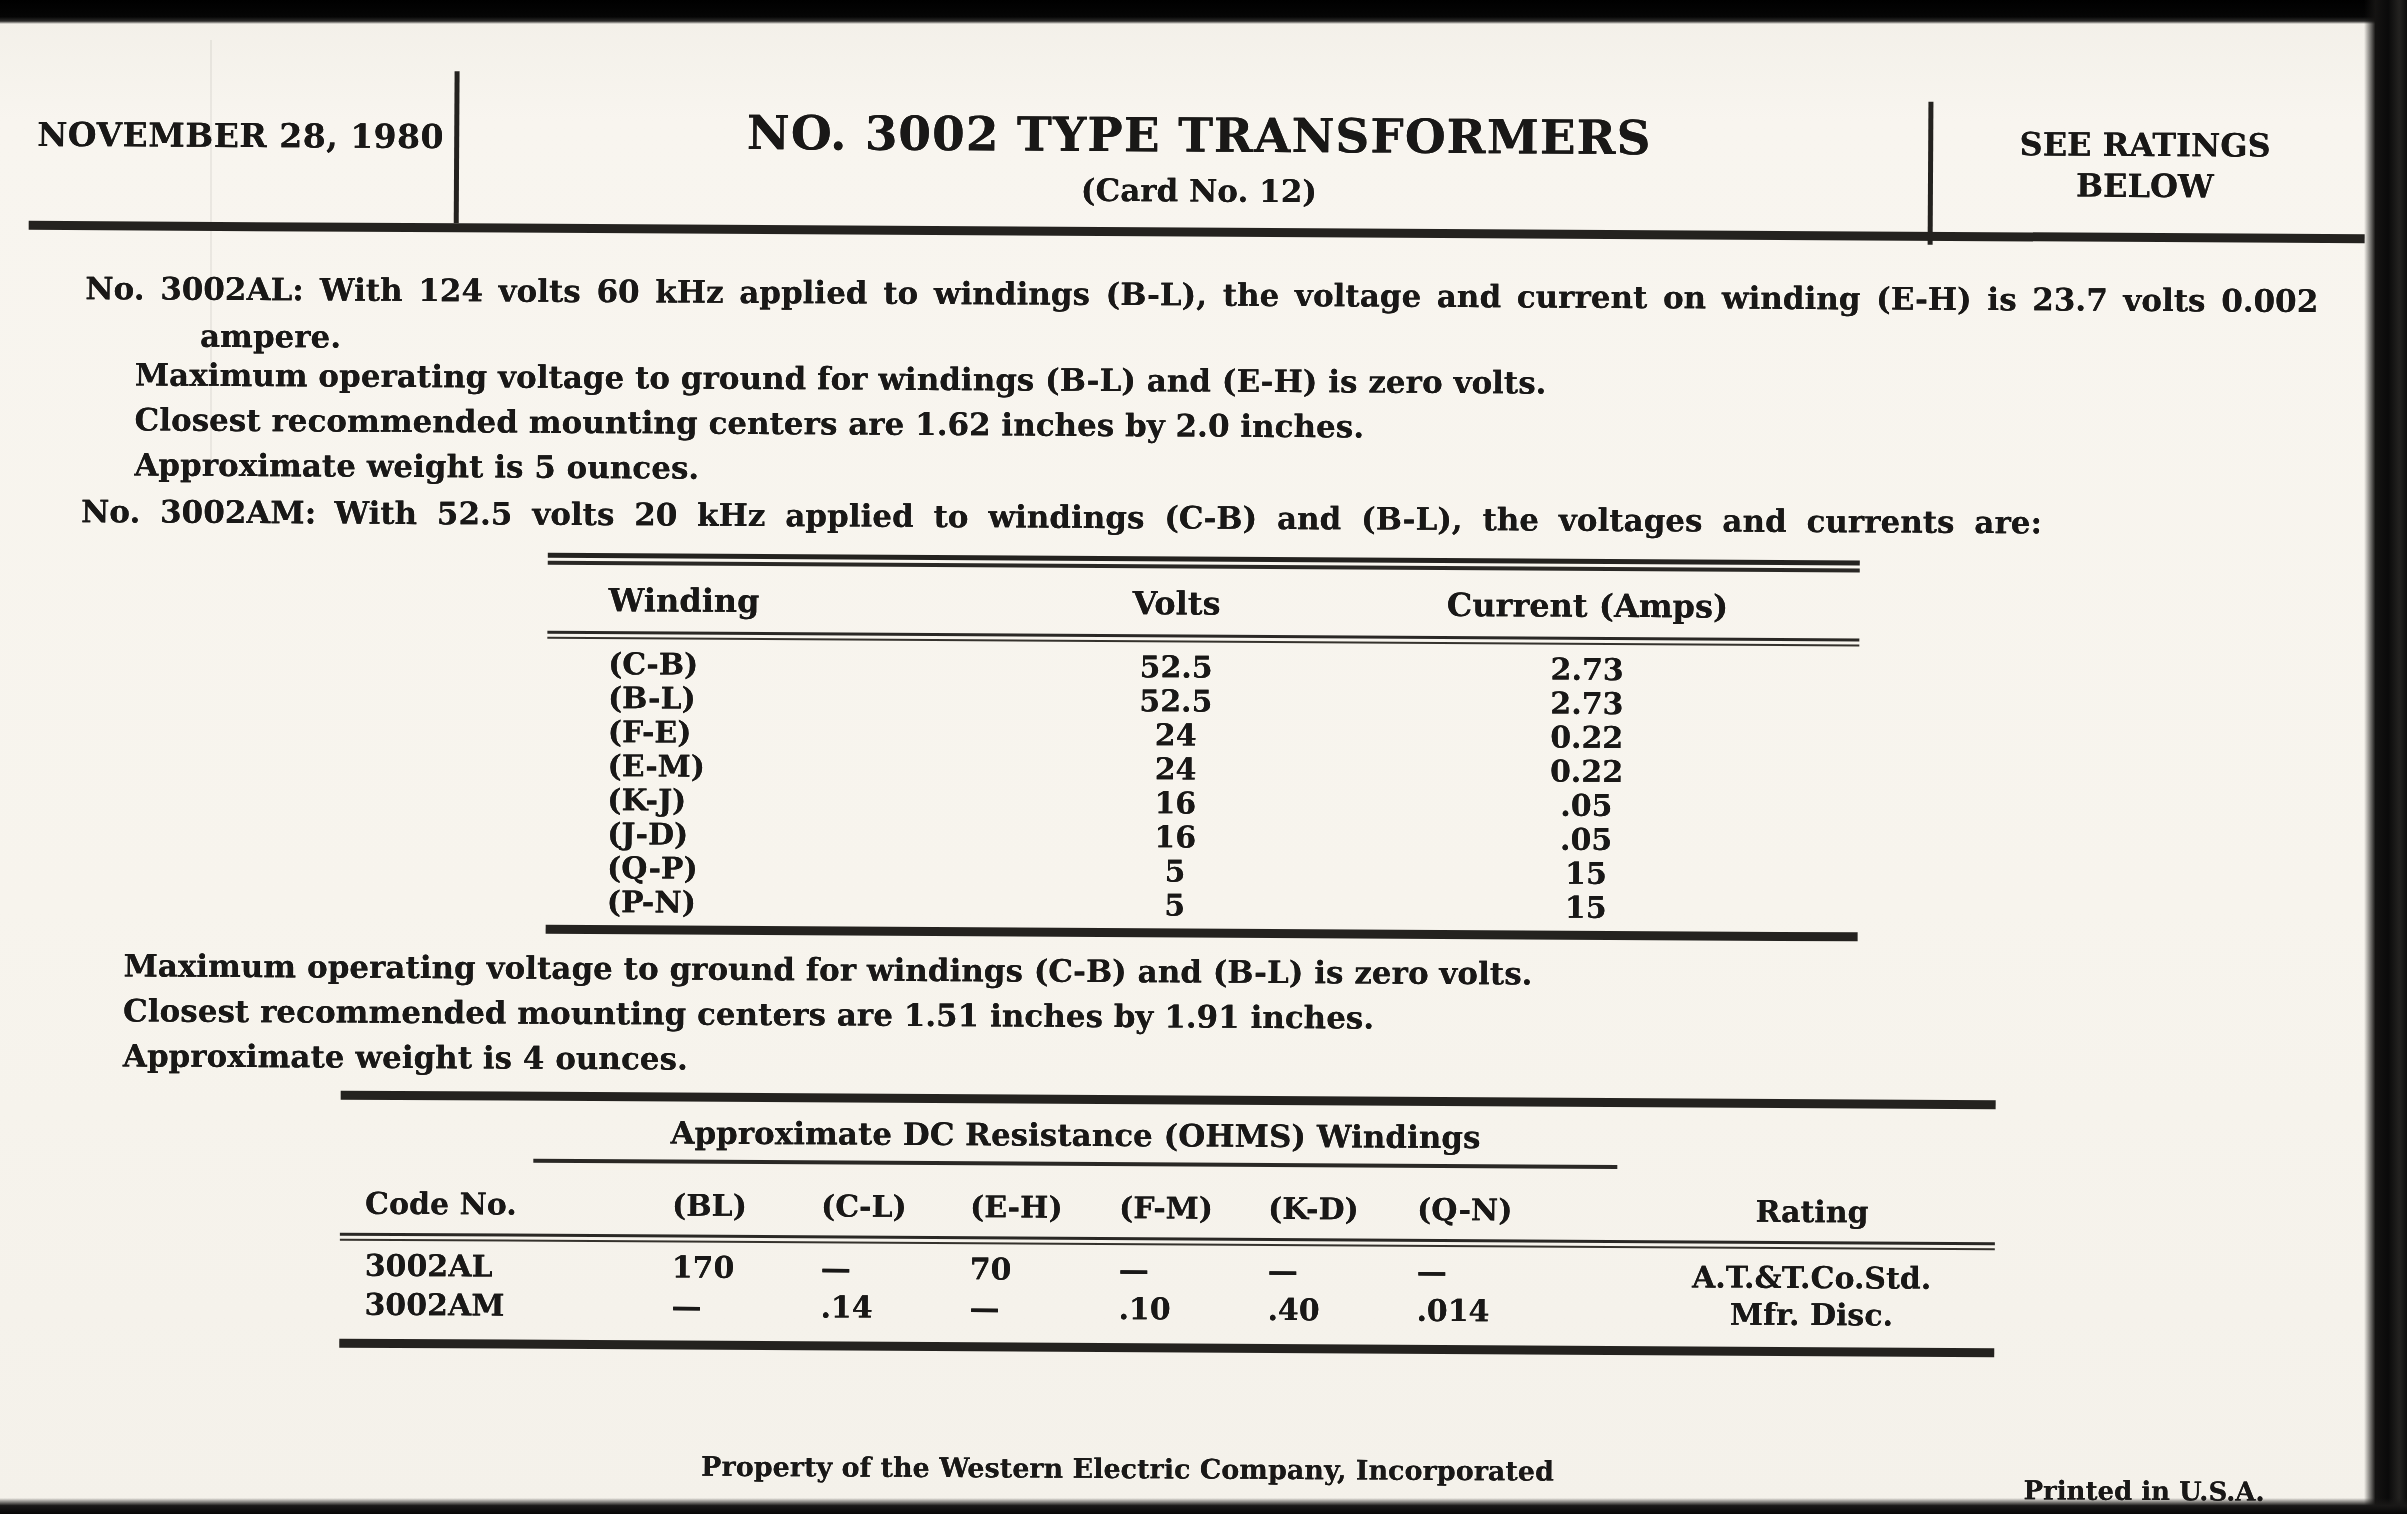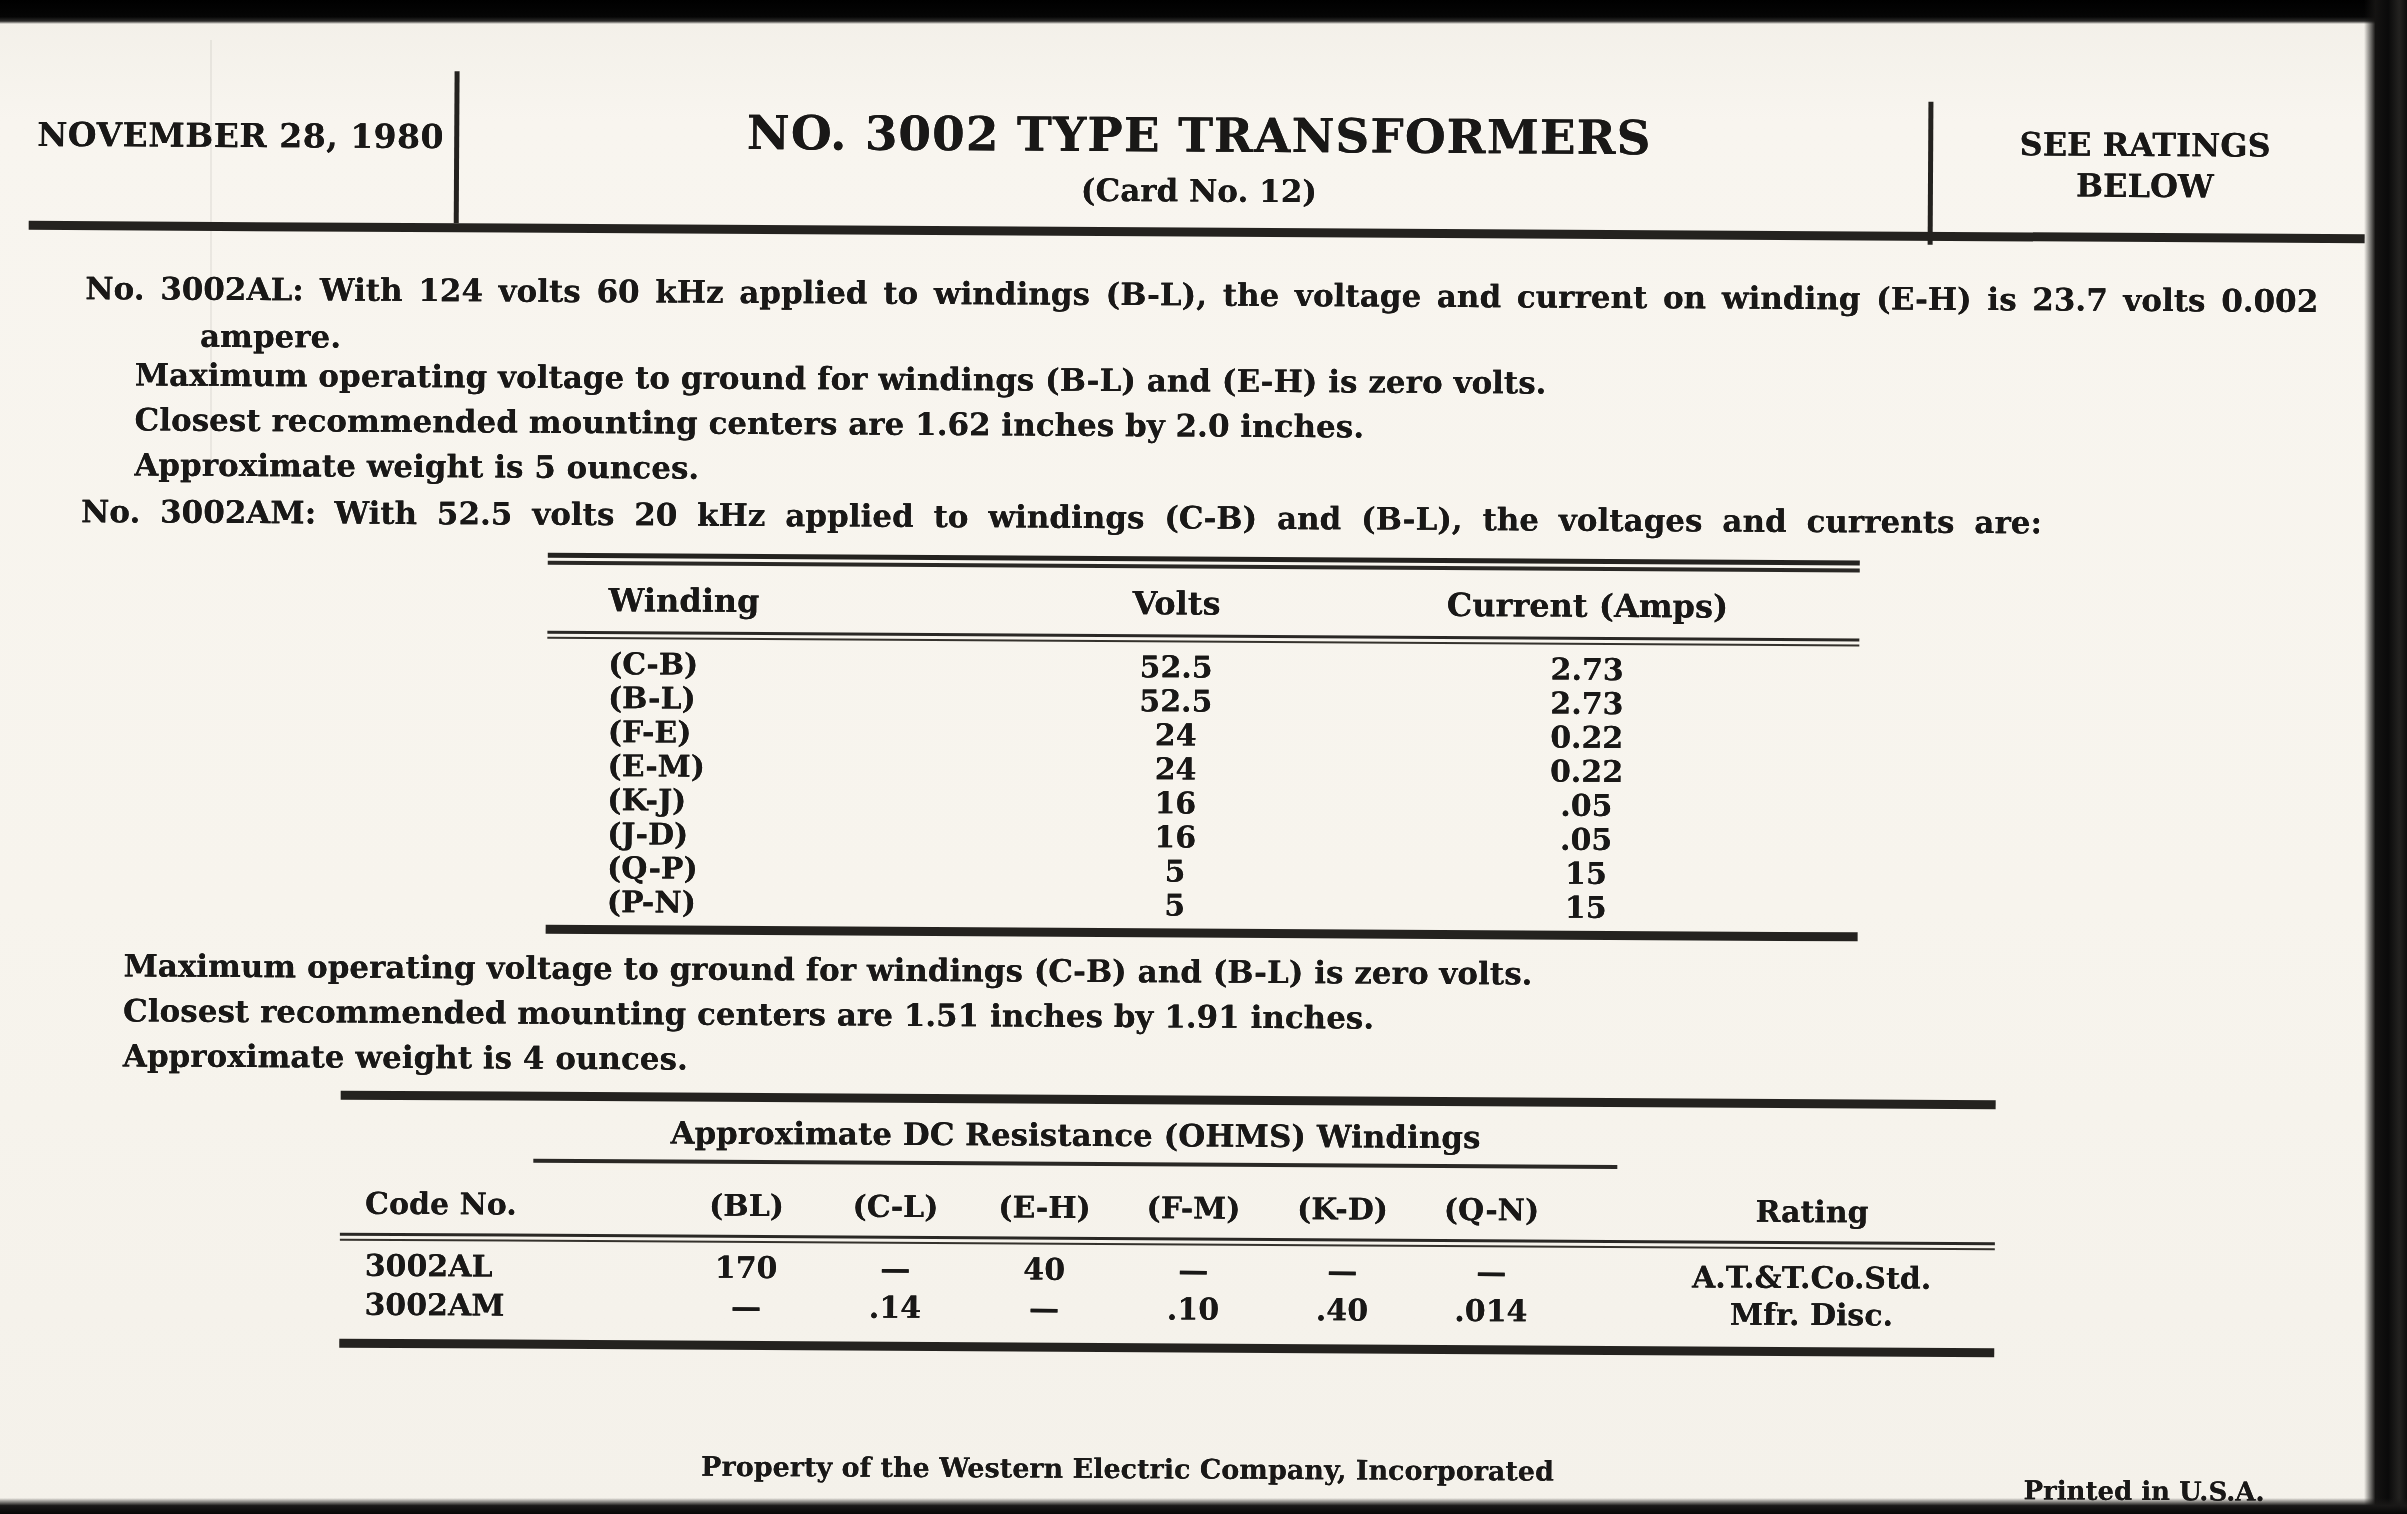--- a/index.html
+++ b/index.html
@@ -53,21 +53,21 @@
   .wt-body{padding:8px 0 6px 0;font-size:30px;line-height:34px;}
   .wt-body .wt-row div{white-space:nowrap;}
 
   
   .rtable{left:347px;top:1089px;width:1655px;font-size:30px;}
   .rt-span{margin-left:193px;width:1084px;text-align:center;padding:13px 0 9px 0;font-size:31px;}
   .rt-span-rule{margin-left:193px;width:1084px;height:4px;background:#2a2825;}
   .rt-grid{display:grid;grid-template-columns:332px 149px 149px 149px 149px 149px 149px 433px;}
   .rt-head{padding:14px 0 12px 0;align-items:end;}
   .rt-code{padding-left:25px;text-align:left;}
-  .rt-col{text-align:center;}
+  .rt-col{text-align:left;}
   .rt-rating-h{text-align:center;padding-left:59px;padding-top:10px;}
   .rt-body{padding:6px 0 8px 0;line-height:38px;}
   .rt-rating{grid-row:1 / span 2;grid-column:8;text-align:center;padding-left:59px;line-height:37px;padding-top:4px;}
   .rt-bot{margin-top:6px;height:9px;background:#24221f;}
 
   .footer-left{left:1136px;top:1447px;font-size:27px;white-space:nowrap;}
   .footer-right{left:2032px;top:1464px;font-size:26px;white-space:nowrap;}
 
   [data-name]{text-shadow:0 0 0.4px currentColor;}
   .vline1,.hrule,.vline2,.band-top,.band-right,.band-bottom,.streak{text-shadow:none;}
@@ -175,21 +175,21 @@
         <div class="rt-col" data-name="column-header-fm">(F-M)</div>
         <div class="rt-col" data-name="column-header-kd">(K-D)</div>
         <div class="rt-col" data-name="column-header-qn">(Q-N)</div>
         <div class="rt-rating-h" data-name="column-header-rating">Rating</div>
       </div>
       <div class="rule-dlight" data-name="table-rule-header"></div>
       <div class="rt-grid rt-body" data-name="resistance-table-body">
         <div class="rt-code" data-name="cell-code">3002AL</div>
         <div class="rt-col" data-name="cell-value">170</div>
         <div class="rt-col" data-name="cell-value">—</div>
-        <div class="rt-col" data-name="cell-value">40</div>
+        <div class="rt-col" data-name="cell-value">70</div>
         <div class="rt-col" data-name="cell-value">—</div>
         <div class="rt-col" data-name="cell-value">—</div>
         <div class="rt-col" data-name="cell-value">—</div>
         <div class="rt-rating" data-name="cell-rating">
           <div data-name="rating-line1">A.T.&amp;T.Co.Std.</div>
           <div data-name="rating-line2">Mfr. Disc.</div>
         </div>
         <div class="rt-code" data-name="cell-code">3002AM</div>
         <div class="rt-col" data-name="cell-value">—</div>
         <div class="rt-col" data-name="cell-value">.14</div>

